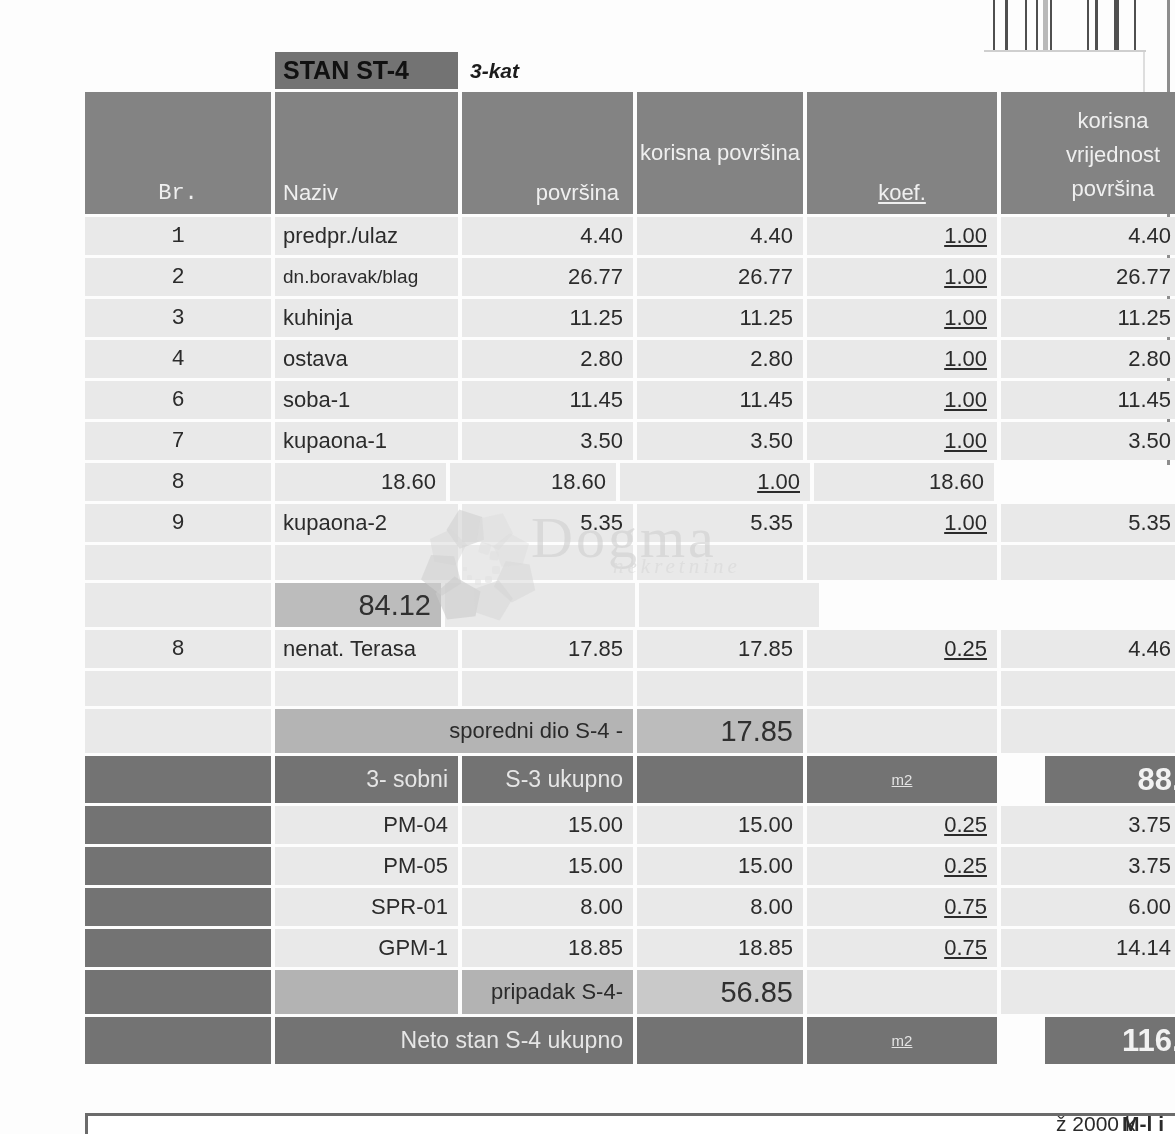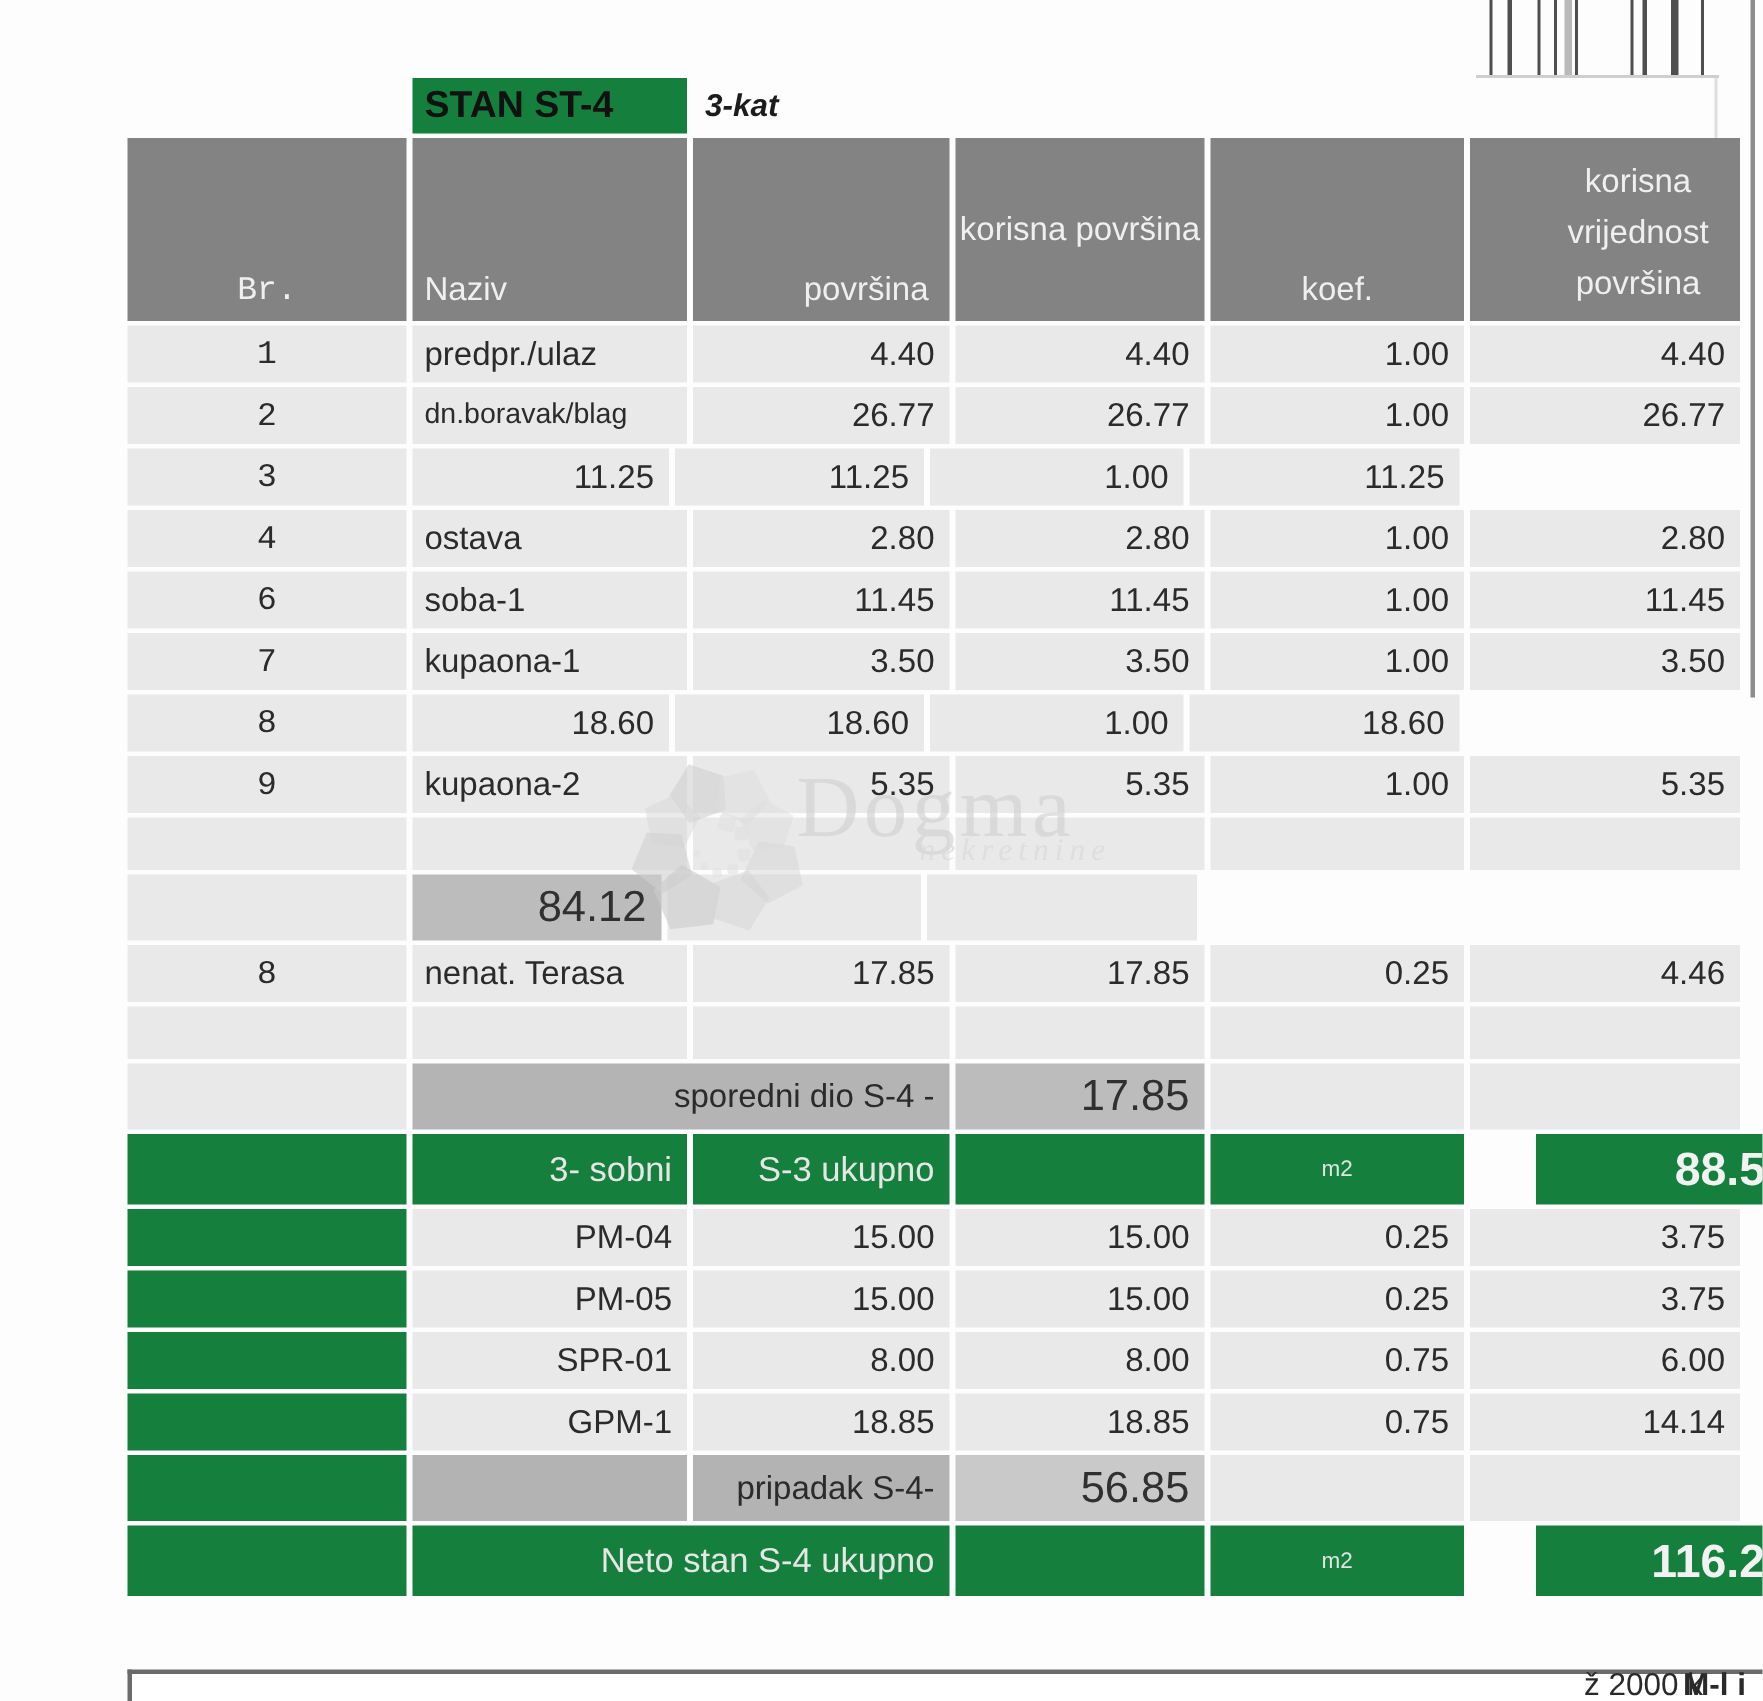--- a/index.html
+++ b/index.html
@@ -9,25 +9,25 @@
 
   
   #sheet{position:absolute;left:85px;top:52px;width:1061px;}
   .row{display:flex;gap:4px;margin-bottom:3px;}
   .cell{display:flex;align-items:center;box-sizing:border-box;
         font-size:22px;color:#2b2b2b;overflow:hidden;white-space:nowrap;}
   .c1{width:186px;flex:none;font-family:Liberation Mono, monospace;}
   .c2{width:183px;flex:none;}
   .c3{width:171px;flex:none;}
   .c4{width:166px;flex:none;}
-  .c5{width:169px;flex:none;}
+  .c5{width:190px;flex:none;text-decoration:underline;}
   .c6{width:180px;flex:none;}
   .span23{width:358px;flex:none;}
   .light{background:#e9e9e9;}
-  .dark{background:#15803d;}
+  .dark{background:#737373;}
   .band{background:#aeaeae;}
   .valcell{background:#bcbcbc;}
   .valcell2{background:#c9c9c9;}
   .num{justify-content:flex-end;padding-right:10px;}
   .ctr{justify-content:center;}
   .lft{justify-content:flex-start;padding-left:8px;}
 
   .h-title{height:37px;}
   .h-header{height:122px;}
   .h-data{height:38px;}
@@ -126,20 +126,21 @@
         <div class="row h-data">
           <div class="cell c1 light ctr">2</div>
           <div class="cell c2 light lft">dn.boravak/blag</div>
           <div class="cell c3 light num">26.77</div>
           <div class="cell c4 light num">26.77</div>
           <div class="cell c5 light num">1.00</div>
           <div class="cell c6 light num">26.77</div>
         </div>
         <div class="row h-data">
           <div class="cell c1 light ctr">3</div>
+          <div class="cell c2 light lft">kuhinja</div>
           <div class="cell c3 light num">11.25</div>
           <div class="cell c4 light num">11.25</div>
           <div class="cell c5 light num">1.00</div>
           <div class="cell c6 light num">11.25</div>
         </div>
         <div class="row h-data">
           <div class="cell c1 light ctr">4</div>
           <div class="cell c2 light lft">ostava</div>
           <div class="cell c3 light num">2.80</div>
           <div class="cell c4 light num">2.80</div>

